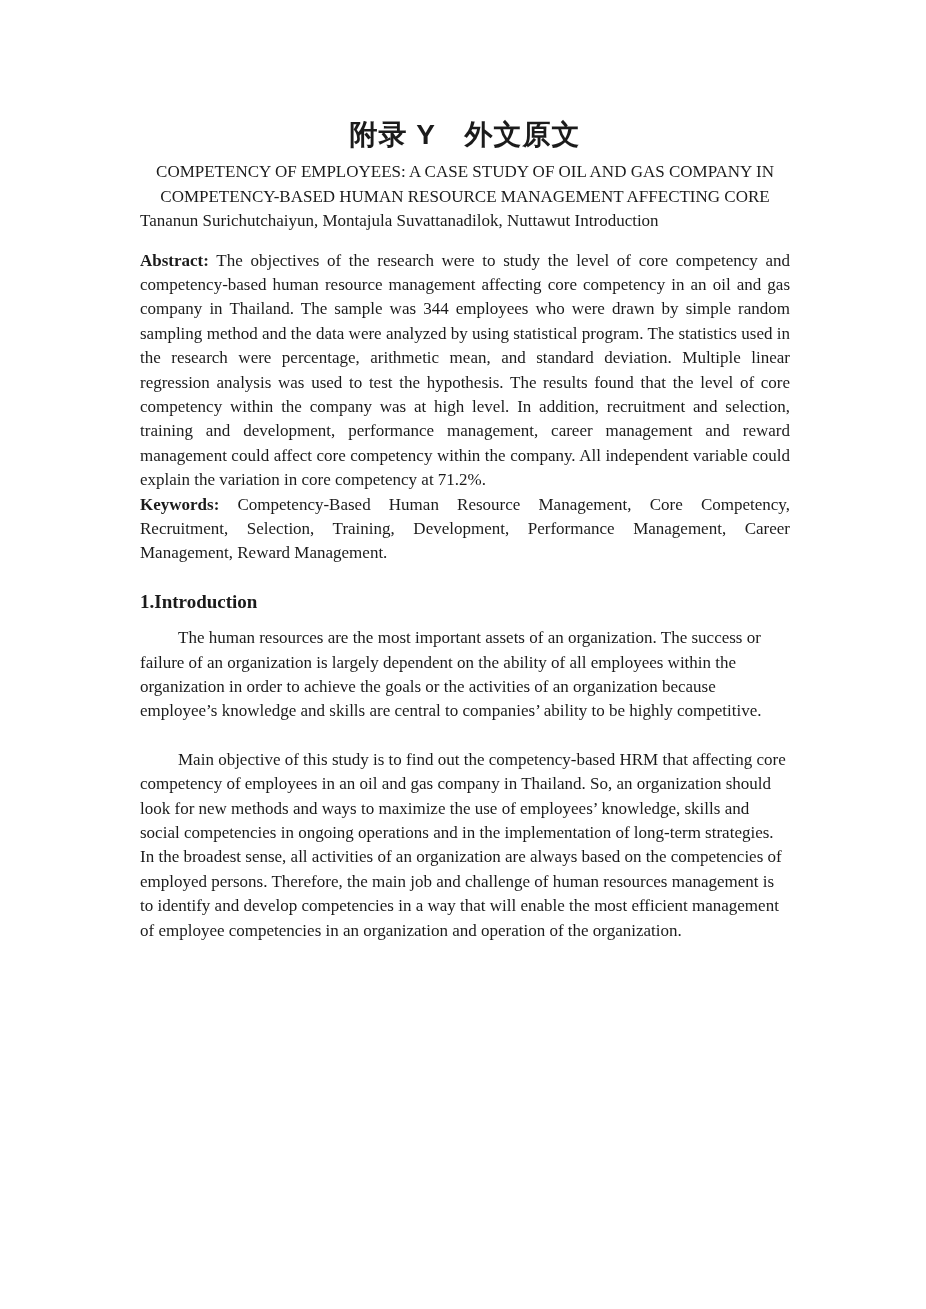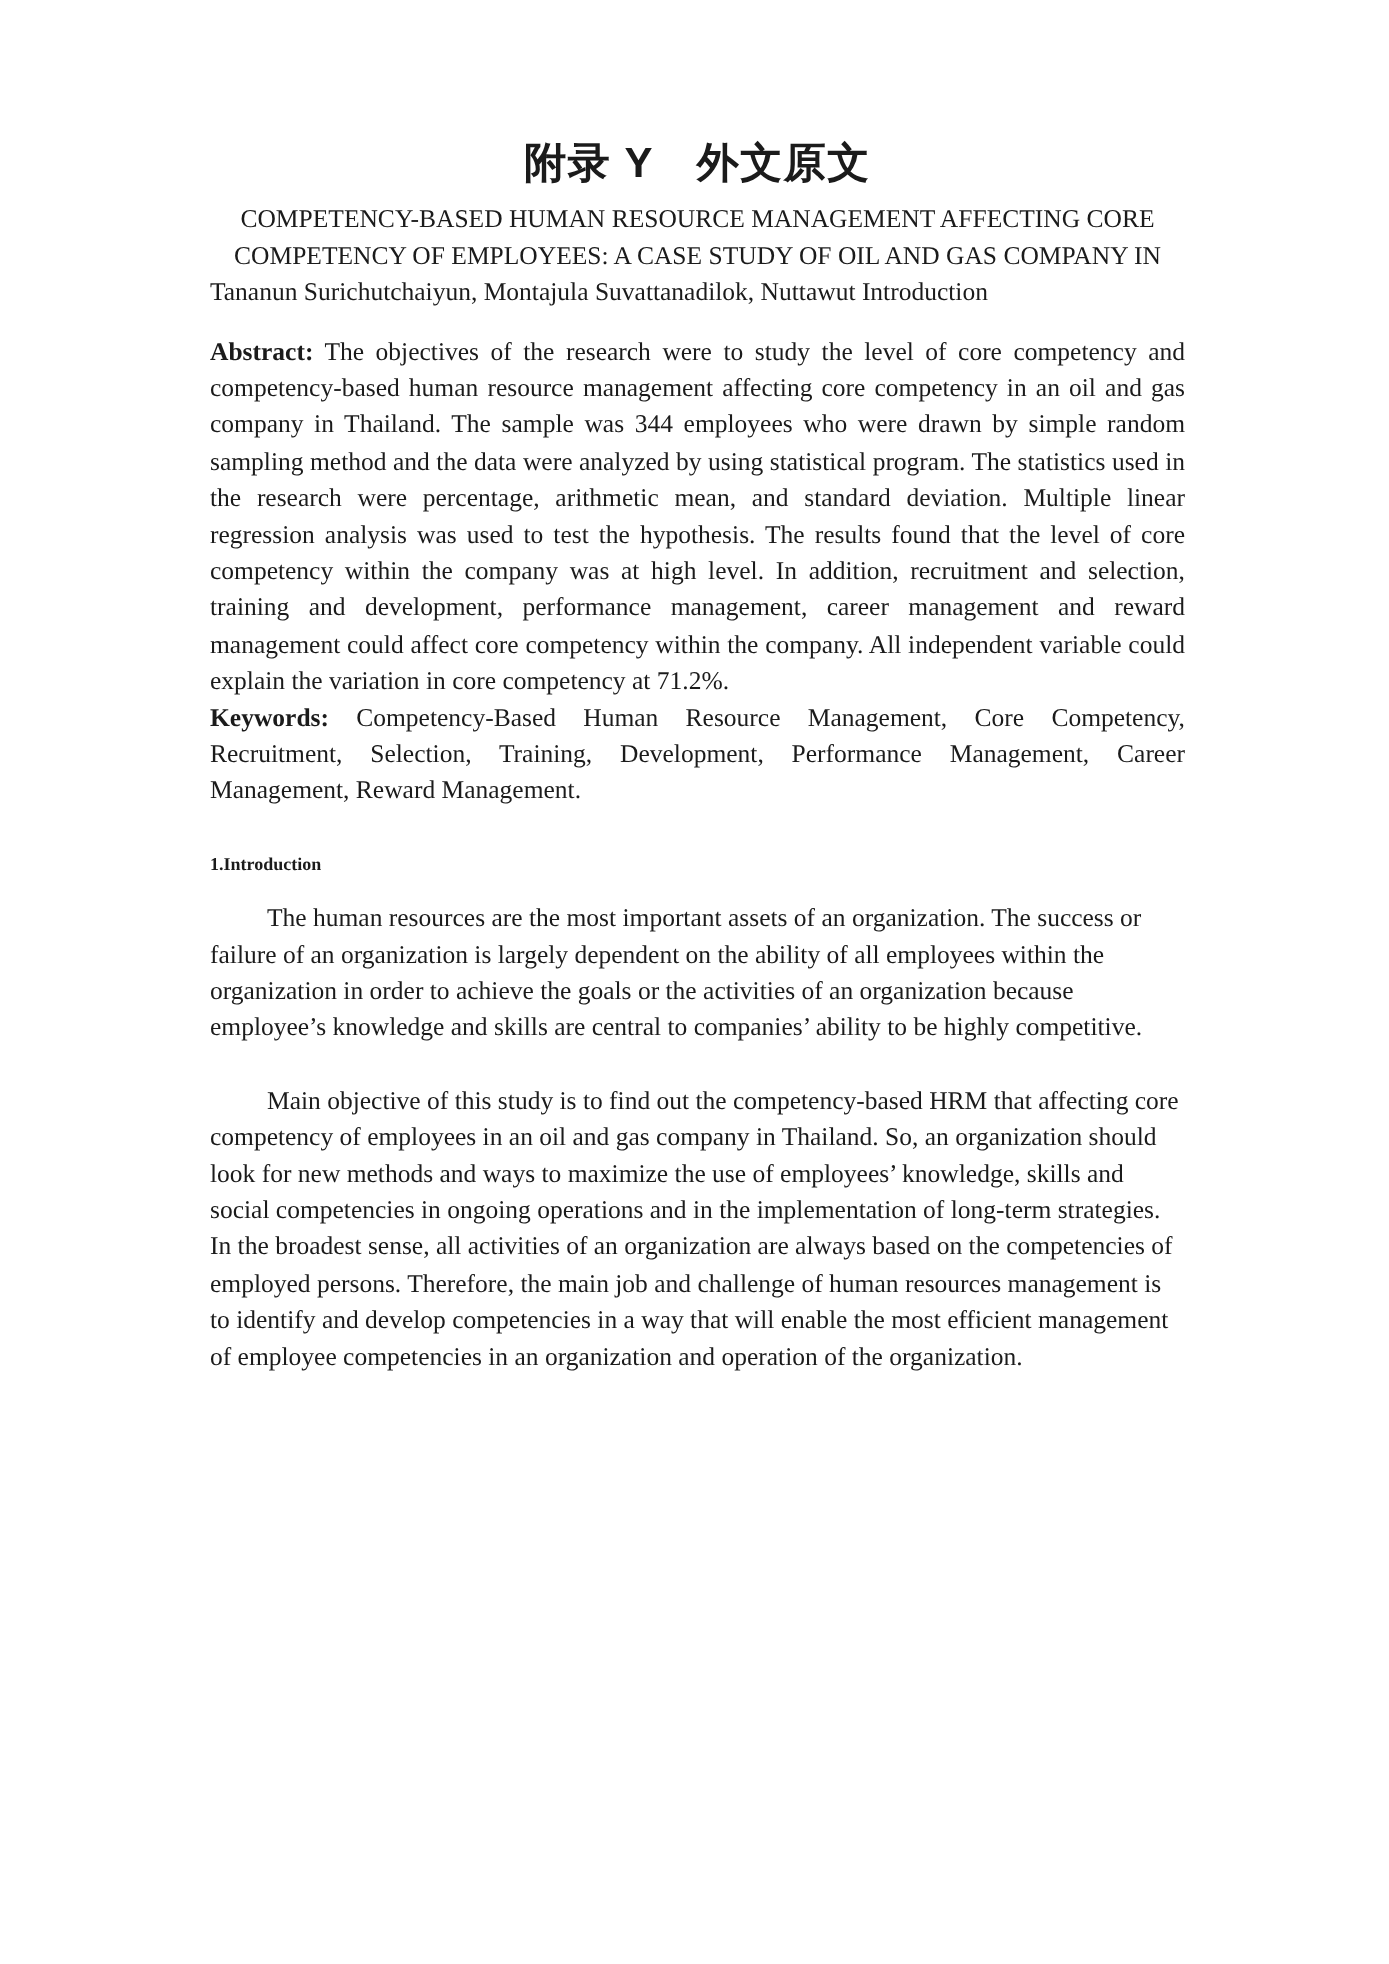--- a/index.html
+++ b/index.html
@@ -13,21 +13,21 @@
     height: 1309px;
     position: relative;
     font-family: "Liberation Serif", serif;
     font-size: 17px;
     color: #1b1b1b;
     overflow: hidden;
   }
   .page {
     position: absolute;
     left: 140px;
-    top: 92px;
+    top: 118px;
     width: 650px;
   }
   .appendix-title {
     text-align: center;
     font-family: "Liberation Sans", sans-serif;
     font-weight: 700;
     font-size: 28px;
     line-height: 34px;
     letter-spacing: 1px;
     margin: 0 0 8px 0;
@@ -61,36 +61,36 @@
   }
 </style>
 </head>
 <body>
 
 <div class="page">
 
   <h1 class="appendix-title">附录 Y　外文原文</h1>
 
   <div class="paper-title">
+    <div class="title-line">COMPETENCY OF EMPLOYEES: A CASE STUDY OF OIL AND GAS COMPANY IN</div>
     <div class="title-line">COMPETENCY-BASED HUMAN RESOURCE MANAGEMENT AFFECTING CORE</div>
-    <div class="title-line">COMPETENCY OF EMPLOYEES: A CASE STUDY OF OIL AND GAS COMPANY IN</div>
   </div>
 
   <p class="authors">Tananun Surichutchaiyun, Montajula Suvattanadilok, Nuttawut Introduction</p>
 
   <p class="para justify space-above-sm">
     <span class="bold">Abstract:</span>
     <span>The objectives of the research were to study the level of core competency and competency-based human resource management affecting core competency in an oil and gas company in Thailand. The sample was 344 employees who were drawn by simple random sampling method and the data were analyzed by using statistical program. The statistics used in the research were percentage, arithmetic mean, and standard deviation. Multiple linear regression analysis was used to test the hypothesis. The results found that the level of core competency within the company was at high level. In addition, recruitment and selection, training and development, performance management, career management and reward management could affect core competency within the company. All independent variable could explain the variation in core competency at 71.2%.</span>
   </p>
 
   <p class="para justify">
     <span class="bold">Keywords:</span>
     <span>Competency-Based Human Resource Management, Core Competency, Recruitment, Selection, Training, Development, Performance Management, Career Management, Reward Management.</span>
   </p>
 
-  <h2 class="heading" style="font-size:12px;">1.Introduction</h2>
+  <h2 class="heading" style="font-size:19px;">1.Introduction</h2>
 
   <p class="para indent">The human resources are the most important assets of an organization. The success or failure of an organization is largely dependent on the ability of all employees within the organization in order to achieve the goals or the activities of an organization because employee’s knowledge and skills are central to companies’ ability to be highly competitive.</p>
 
   <p class="para indent space-above">Main objective of this study is to find out the competency-based HRM that affecting core competency of employees in an oil and gas company in Thailand. So, an organization should look for new methods and ways to maximize the use of employees’ knowledge, skills and social competencies in ongoing operations and in the implementation of long-term strategies. In the broadest sense, all activities of an organization are always based on the competencies of employed persons. Therefore, the main job and challenge of human resources management is to identify and develop competencies in a way that will enable the most efficient management of employee competencies in an organization and operation of the organization.</p>
 
 
 </div>
 
 </body></html>

